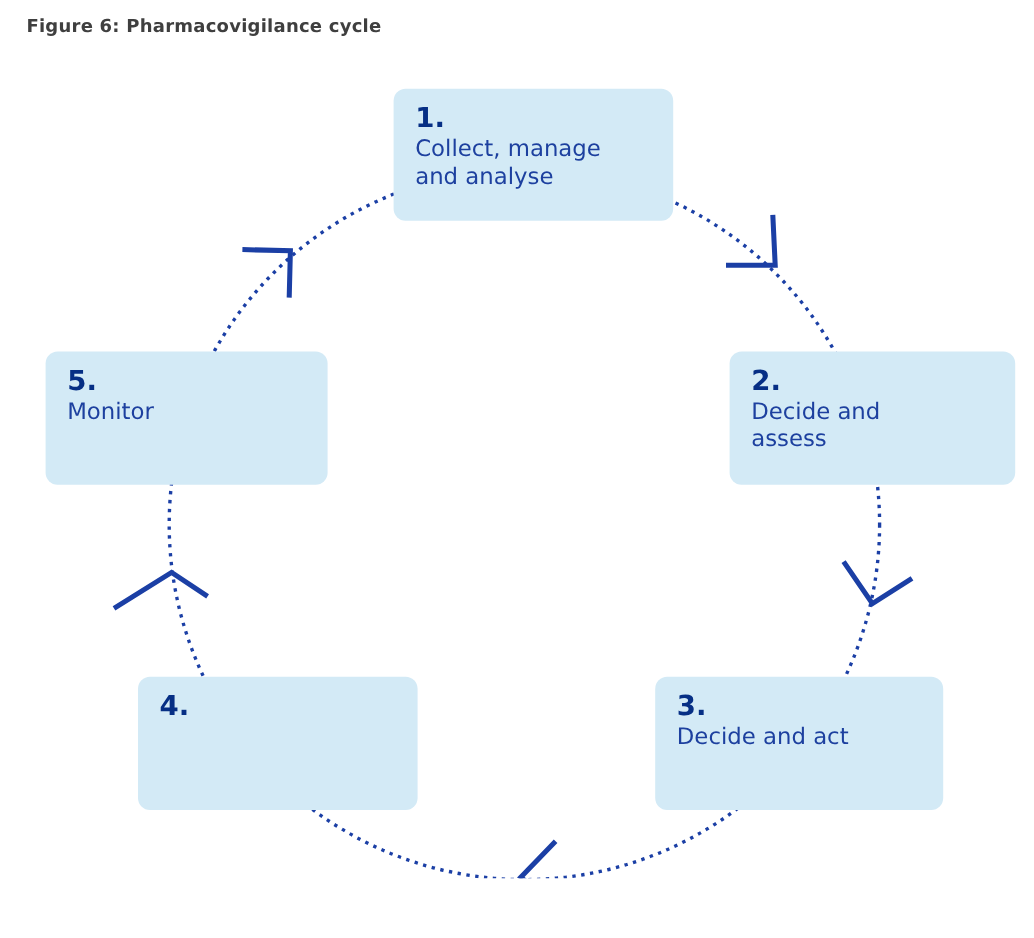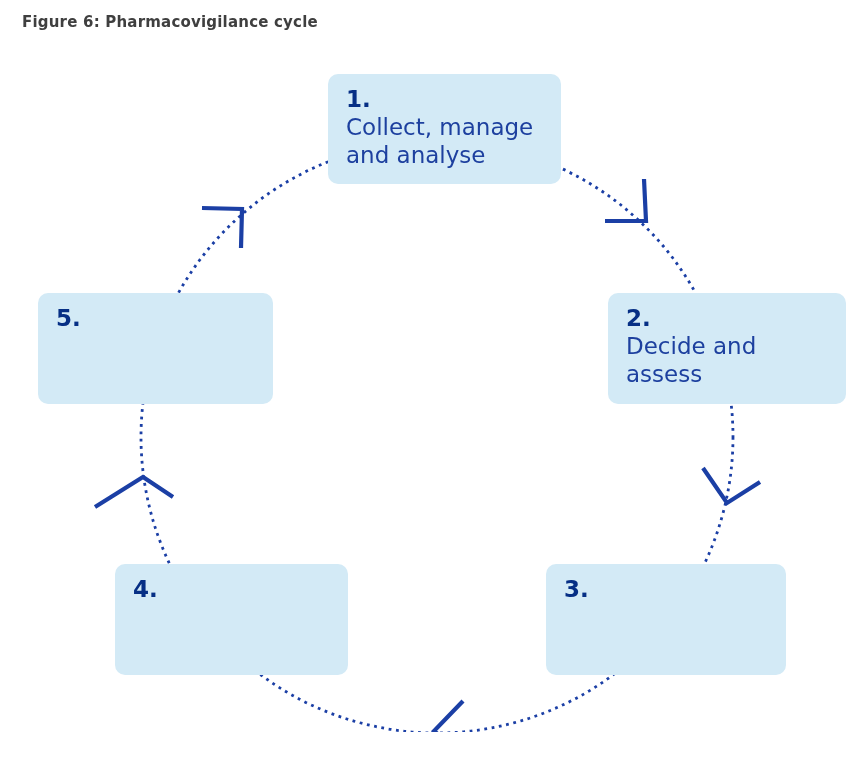--- a/index.html
+++ b/index.html
@@ -44,21 +44,21 @@
   }
   .cycle-box .step-number {
     display: block;
     font-size: 23px;
     font-weight: bold;
     color: var(--num-color);
     line-height: 1.22;
   }
   .cycle-box .step-label {
     display: block;
-    font-size: 23px;
+    font-size: 19px;
     color: var(--label-color);
     line-height: 1.22;
     white-space: pre-line;
   }
   .box-1 { left: 328px; top: 74px;  width: 233px; height: 110px; }
   .box-2 { left: 608px; top: 293px; width: 238px; height: 111px; }
   .box-3 { left: 546px; top: 564px; width: 240px; height: 111px; }
   .box-4 { left: 115px; top: 564px; width: 233px; height: 111px; }
   .box-5 { left: 38px;  top: 293px; width: 235px; height: 111px; }
 </style>
@@ -85,23 +85,25 @@
   </div>
 
   <div class="cycle-box box-2">
     <span class="step-number">2.</span>
     <span class="step-label">Decide and
 assess</span>
   </div>
 
   <div class="cycle-box box-3">
     <span class="step-number">3.</span>
+    <span class="step-label">Decide and act</span>
   </div>
 
   <div class="cycle-box box-4">
     <span class="step-number">4.</span>
   </div>
 
   <div class="cycle-box box-5">
     <span class="step-number">5.</span>
+    <span class="step-label">Monitor</span>
   </div>
 
 </div>
 
 </body></html>

